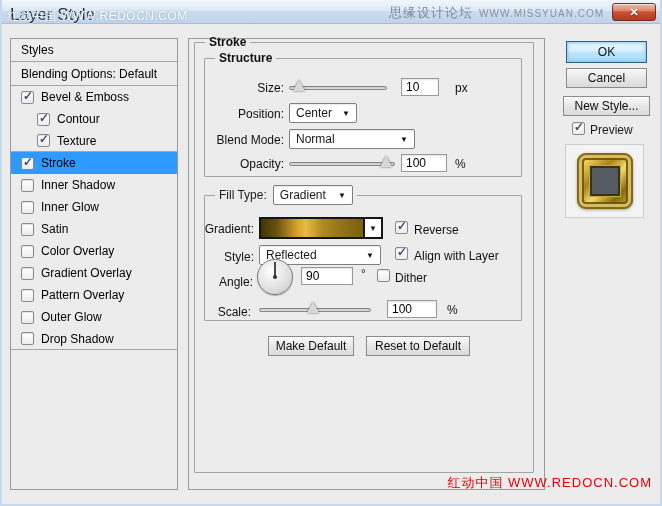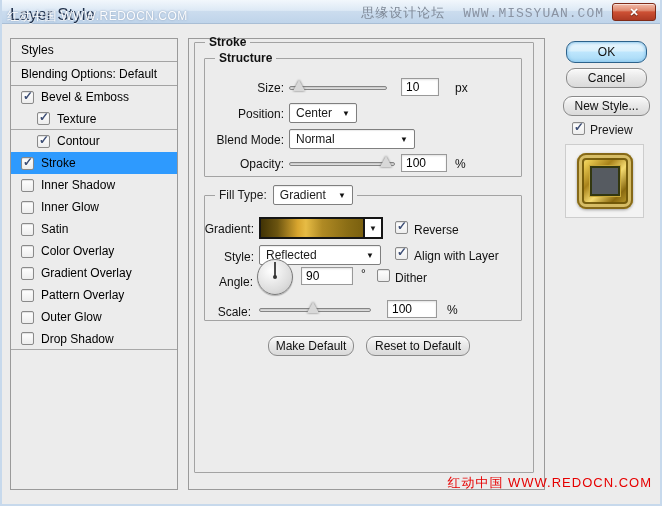--- a/index.html
+++ b/index.html
@@ -12,21 +12,21 @@
   
   .titlebar { position:absolute; left:-2px; top:0; width:662px; height:24px;
               background:linear-gradient(#f2f7fc 0%, #dde9f5 45%, #cbdcee 50%, #bfd4ea 100%);
               border-bottom:1px solid #a9bed5; }
   .win-title { position:absolute; left:10px; top:5px; font-size:17px; color:#20304a;
                text-shadow:0 1px 0 rgba(255,255,255,.6); }
   .wm-overlay { position:absolute; left:7px; top:8px; font-size:12px; color:rgba(255,255,255,.96);
                 letter-spacing:.5px; text-shadow:0 0 2px rgba(120,140,170,.8); white-space:nowrap; }
   .wm-right { position:absolute; right:58px; top:4px; white-space:nowrap; color:#7e8896; }
   .wm-right .forum { font-size:13px; letter-spacing:1px; }
-  .wm-right .url { font-size:13px; letter-spacing:1px; color:#8a93a2; margin-left:18px;font-family:Liberation Mono, monospace; }
+  .wm-right .url { font-size:10px; letter-spacing:1px; color:#8a93a2; margin-left:6px; }
   .close-btn { position:absolute; right:6px; top:3px; width:44px; height:18px; border-radius:3px;
                background:linear-gradient(#f2bcab 0%, #df8a70 40%, #cd5034 50%, #ad3a24 100%);
                border:1px solid #7e2a18; box-shadow:inset 0 1px 0 rgba(255,255,255,.55);
                color:#fff; font-size:11px; font-weight:bold; text-align:center; line-height:16px;
                cursor:default; text-shadow:0 1px 1px rgba(0,0,0,.5); }
 
   
   .panel { position:absolute; background:#ececec; border:1px solid #9a9a9a; }
   .left-panel  { left:8px;  top:38px; width:168px; height:452px; }
   .main-panel  { left:186px; top:38px; width:357px; height:452px; }
@@ -83,21 +83,21 @@
                    align-items:center; justify-content:center; font-size:8px; }
 
   .dial { position:absolute; left:68px; top:220px; width:36px; height:36px; border-radius:50%;
           border:1px solid #7a7a7a; background:radial-gradient(circle at 38% 32%, #fefefe, #dcdcdc 65%, #c2c2c2);
           box-shadow:0 1px 1px rgba(0,0,0,.25); }
   .dial .needle { position:absolute; left:50%; top:2px; width:2px; height:15px; background:#4a4a4a;
                   transform:translateX(-1px); }
   .dial .dot { position:absolute; left:50%; top:50%; width:4px; height:4px; border-radius:50%;
                background:#333; transform:translate(-2px,-2px); }
 
-  .btn { position:absolute; border:1px solid #8a8a8a; border-radius:9px; text-align:center;
+  .btn { position:absolute; border:1px solid #8a8a8a; border-radius:0; text-align:center;
          font-size:12px; color:#111; background:linear-gradient(#fafafa,#e9e9e9 45%,#dadada);
          box-shadow:inset 0 1px 0 rgba(255,255,255,.7); line-height:18px; cursor:default; }
   .btn.default { border:1px solid #2c628b;
          background:linear-gradient(#eaf6fd,#d9f0fc 45%,#bee6fd 50%,#a7d9f5);
          box-shadow:inset 0 0 3px 1px #8cc6ec; }
 
   .preview-label { position:absolute; left:588px; top:123px; }
   .thumb-box { position:absolute; left:563px; top:144px; width:79px; height:74px;
                background:#f3f3f3; border:1px solid #cdcdcd; }
   .gold { position:absolute; left:11px; top:8px; width:56px; height:56px; border-radius:9px;
@@ -131,27 +131,27 @@
       <span>Styles</span>
     </div>
     <div class="list-row list-blend">
       <span>Blending Options: Default</span>
     </div>
 
     <div class="list-row">
       <span class="checkbox checked"></span>
       <span>Bevel &amp; Emboss</span>
     </div>
+    <div class="list-row indent">
+      <span class="checkbox checked"></span>
+      <span>Contour</span>
+    </div>
     <div class="list-row indent sep">
       <span class="checkbox checked"></span>
       <span>Texture</span>
-    </div>
-    <div class="list-row indent">
-      <span class="checkbox checked"></span>
-      <span>Contour</span>
     </div>
     <div class="list-row selected">
       <span class="checkbox checked"></span>
       <span>Stroke</span>
     </div>
     <div class="list-row">
       <span class="checkbox"></span>
       <span>Inner Shadow</span>
     </div>
     <div class="list-row">

